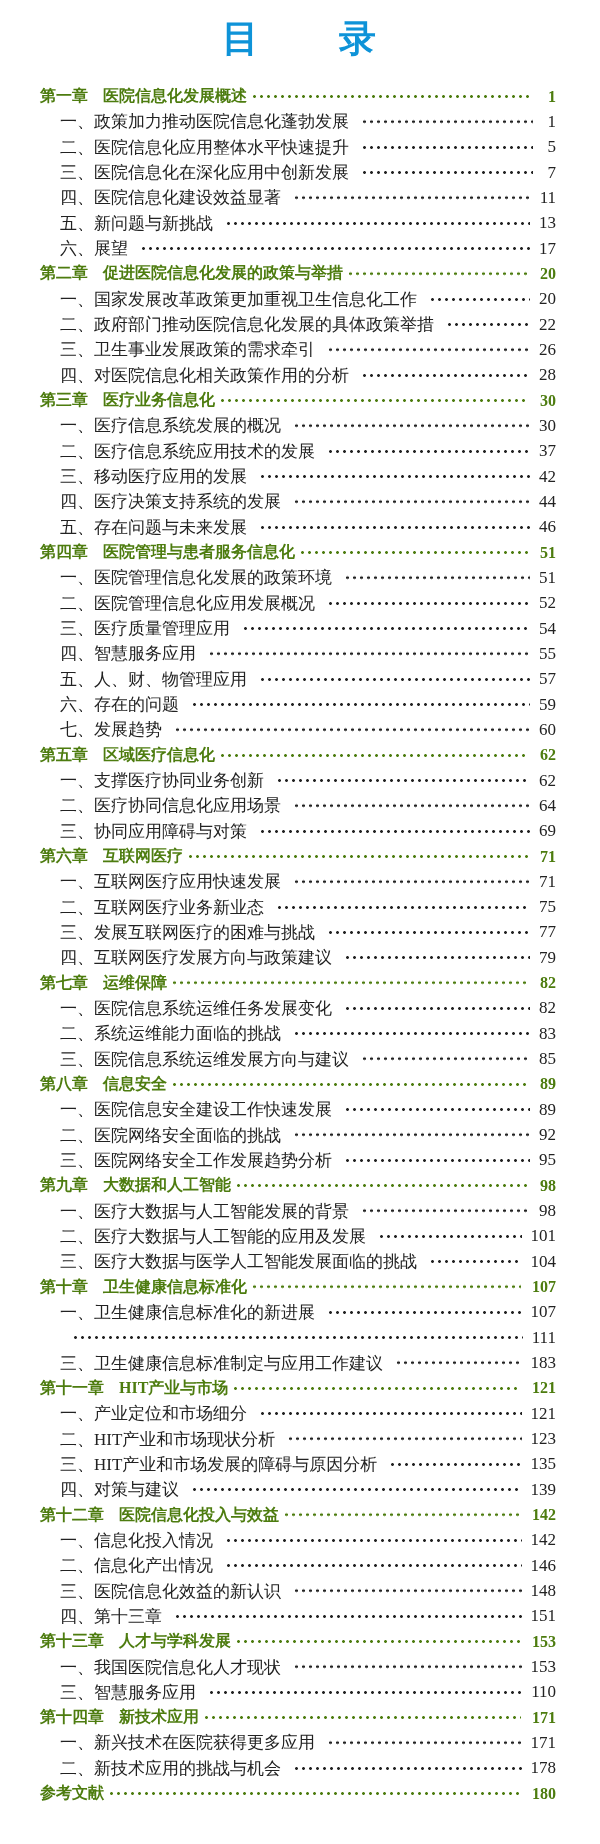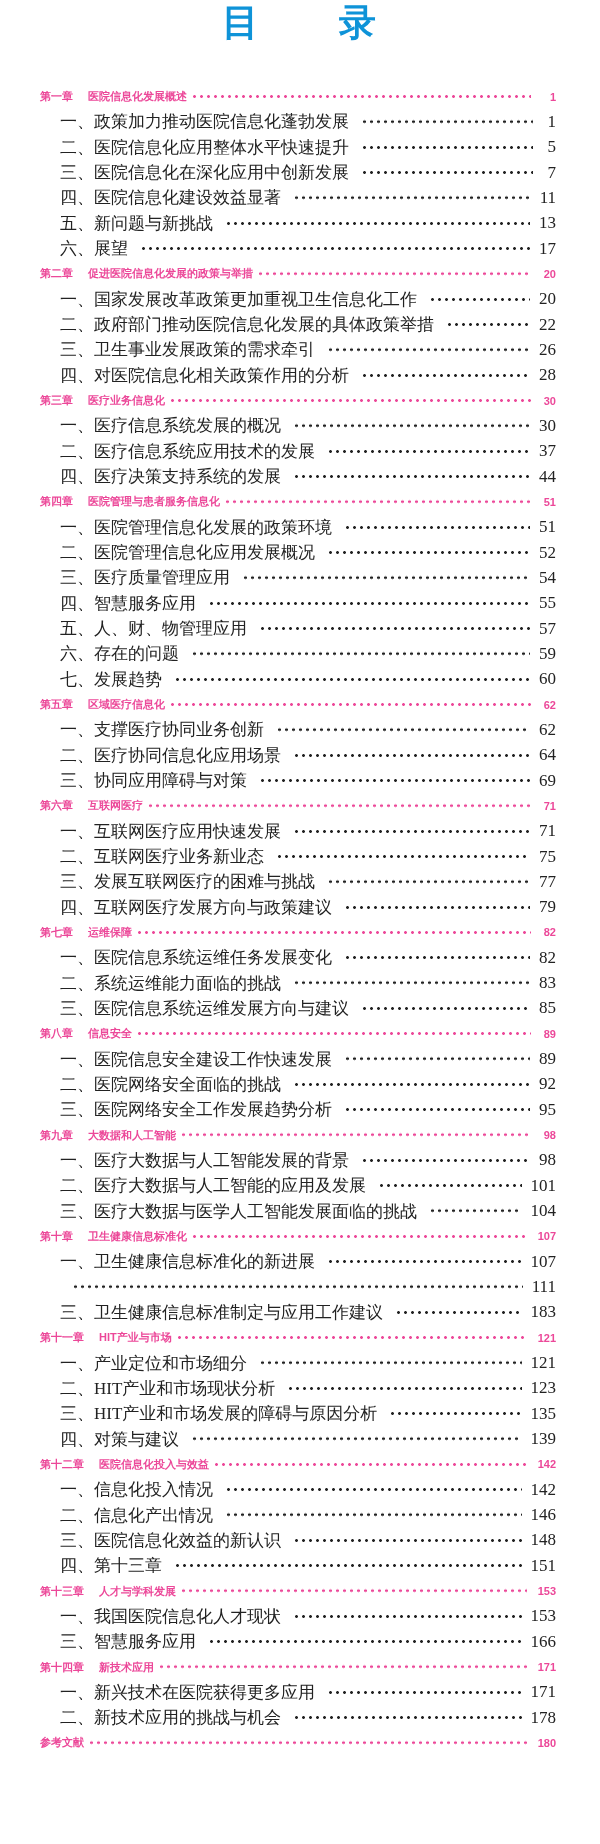--- a/index.html
+++ b/index.html
@@ -14,20 +14,21 @@
     overflow: hidden;
     font-family: "Liberation Serif", "DejaVu Serif", serif;
   }
   .page {
     position: absolute;
     inset: 0;
     background: #ffffff;
   }
   .page-title {
     margin: 0;
+    padding-top: 16px;
     text-align: center;
     font-family: "Liberation Sans", "DejaVu Sans", sans-serif;
     font-weight: bold;
     font-size: 37px;
     line-height: 46px;
     color: #0e93d8;
     letter-spacing: 2px;
   }
   .toc {
     position: absolute;
@@ -35,24 +36,24 @@
     left: 40px;
     right: 44px;
   }
   .toc-row {
     display: flex;
     align-items: center;
     height: 25.34px;
     white-space: nowrap;
   }
   .toc-row.chapter {
-    font-family: Liberation Sans, sans-serif;
+    font-family: Liberation Serif, serif;
     font-weight: bold;
-    font-size: 11px;
-    color: #ec4899;
+    font-size: 16px;
+    color: #4d7c0f;
   }
   .toc-row.item {
     font-family: "Liberation Serif", "DejaVu Serif", serif;
     font-size: 17px;
     color: #222222;
     padding-left: 20px;
   }
   .chap-label {
     margin-right: 15px;
     flex: 0 0 auto;
@@ -162,23 +163,33 @@
         <span class="row-text">一、医疗信息系统发展的概况</span>
         <span class="leader"></span>
         <span class="page-num">30</span>
       </div>
       <div class="toc-row item">
         <span class="row-text">二、医疗信息系统应用技术的发展</span>
         <span class="leader"></span>
         <span class="page-num">37</span>
       </div>
       <div class="toc-row item">
+        <span class="row-text">三、移动医疗应用的发展</span>
+        <span class="leader"></span>
+        <span class="page-num">42</span>
+      </div>
+      <div class="toc-row item">
         <span class="row-text">四、医疗决策支持系统的发展</span>
         <span class="leader"></span>
         <span class="page-num">44</span>
+      </div>
+      <div class="toc-row item">
+        <span class="row-text">五、存在问题与未来发展</span>
+        <span class="leader"></span>
+        <span class="page-num">46</span>
       </div>
       <div class="toc-row chapter">
         <span class="chap-label">第四章</span>
         <span class="row-text">医院管理与患者服务信息化</span>
         <span class="leader"></span>
         <span class="page-num">51</span>
       </div>
       <div class="toc-row item">
         <span class="row-text">一、医院管理信息化发展的政策环境</span>
         <span class="leader"></span>
@@ -403,21 +414,21 @@
         <span class="page-num">153</span>
       </div>
       <div class="toc-row item">
         <span class="row-text">一、我国医院信息化人才现状</span>
         <span class="leader"></span>
         <span class="page-num">153</span>
       </div>
       <div class="toc-row item">
         <span class="row-text">三、智慧服务应用</span>
         <span class="leader"></span>
-        <span class="page-num">166</span>
+        <span class="page-num">110</span>
       </div>
       <div class="toc-row chapter">
         <span class="chap-label">第十四章</span>
         <span class="row-text">新技术应用</span>
         <span class="leader"></span>
         <span class="page-num">171</span>
       </div>
       <div class="toc-row item">
         <span class="row-text">一、新兴技术在医院获得更多应用</span>
         <span class="leader"></span>

